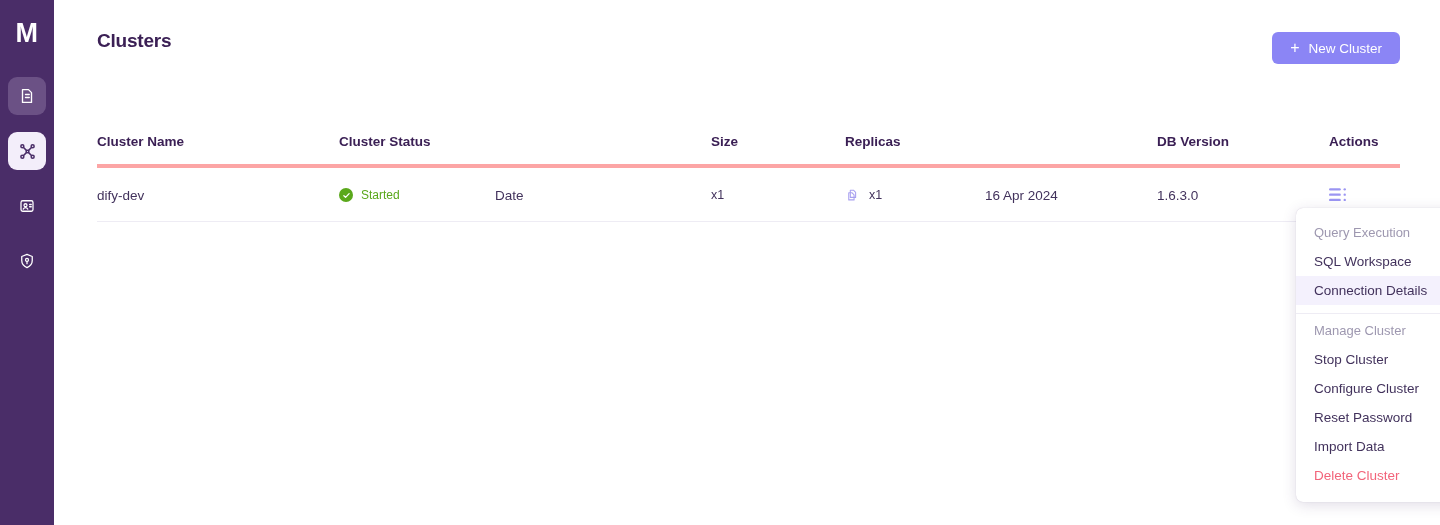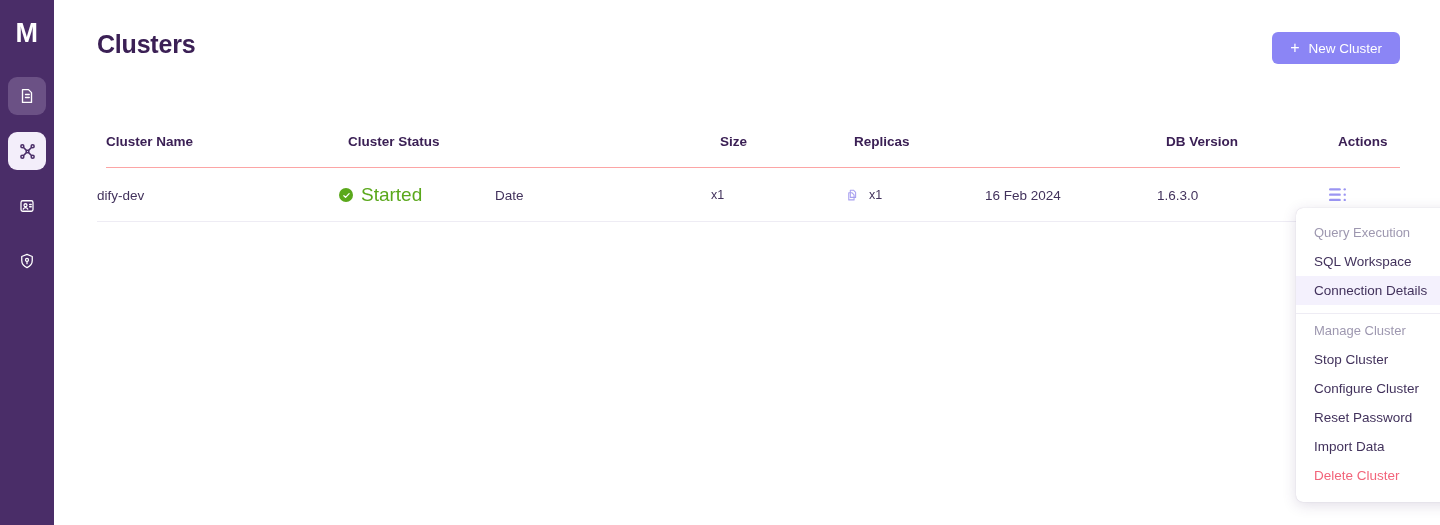--- a/index.html
+++ b/index.html
@@ -71,21 +71,21 @@
     position: absolute;
     left: 0; top: 0;
     width: 1386px;
     height: 96px;
   }
 
   #page-title {
     position: absolute;
     left: 43px;
     top: 30px;
-    font-size: 25px;
+    font-size: 19px;
     font-weight: bold;
     color: #3b2055;
     letter-spacing: -0.2px;
   }
 
   #search-wrap {
     position: absolute;
     left: 157px;
     top: 33px;
     width: 256px;
@@ -139,21 +139,21 @@
     top: 114px;
     width: 1303px;
   }
 
   .trow {
     position: relative;
     display: block;
     height: 54px;
   }
 
-  .thead { border-bottom: 1px solid #fca5a5; margin-left: 9px; }
+  .thead { border-bottom: 4px solid #fca5a5; }
   .tbody-row { border-bottom: 1px solid #eeecf4; text-align: right; }
 
   .cell {
     position: absolute;
     top: 0;
     height: 54px;
     display: flex;
     align-items: center;
     font-size: 13.5px;
     white-space: nowrap;
@@ -173,21 +173,21 @@
 
   .thead .c-actions { left: 1232px; }
 
   #status-cell { gap: 8px; }
   #status-badge-icon {
     width: 14px; height: 14px;
     border-radius: 50%;
     background: #5aa81b;
     display: flex; align-items: center; justify-content: center;
   }
-  #status-label { color: #5aa81b; font-size: 19px; }
+  #status-label { color: #5aa81b; font-size: 12px; }
 
   #replicas-cell { gap: 9px; }
   #replicas-count { font-size: 12.5px; color: #42325c; }
   #size-value { font-size: 12.5px; }
 
   #actions-cell { left: 1232px; cursor: pointer; }
 
   
   #dropdown {
     position: absolute;
@@ -318,21 +318,21 @@
       <div class="cell c-replicas" id="replicas-cell">
         <span>
           <svg width="15" height="15" viewBox="0 0 24 24" fill="none" stroke="#a9a1f0" stroke-width="1.7" stroke-linecap="round" stroke-linejoin="round">
             <path d="M8.5 3.5h5l3.5 3.5v8h-8.5z"></path>
             <path d="M6 7.5h5L14.5 11v8H6z"></path>
           </svg>
         </span>
         <span id="replicas-count">x1</span>
       </div>
 
-      <div class="cell c-created">16 Feb 2024</div>
+      <div class="cell c-created">16 Apr 2024</div>
       <div class="cell c-dbver">1.6.3.0</div>
 
       <div class="cell" id="actions-cell">
         <span>
           <svg width="20" height="16" viewBox="0 0 22 17" fill="none">
             <rect x="0" y="1" width="13" height="2.6" rx="1.3" fill="#9b95f2"></rect>
             <rect x="0" y="6.8" width="13" height="2.6" rx="1.3" fill="#9b95f2"></rect>
             <rect x="0" y="12.6" width="13" height="2.6" rx="1.3" fill="#9b95f2"></rect>
             <rect x="16" y="1" width="2.6" height="2.6" rx="1.3" fill="#9b95f2"></rect>
             <rect x="16" y="6.8" width="2.6" height="2.6" rx="1.3" fill="#9b95f2"></rect>

